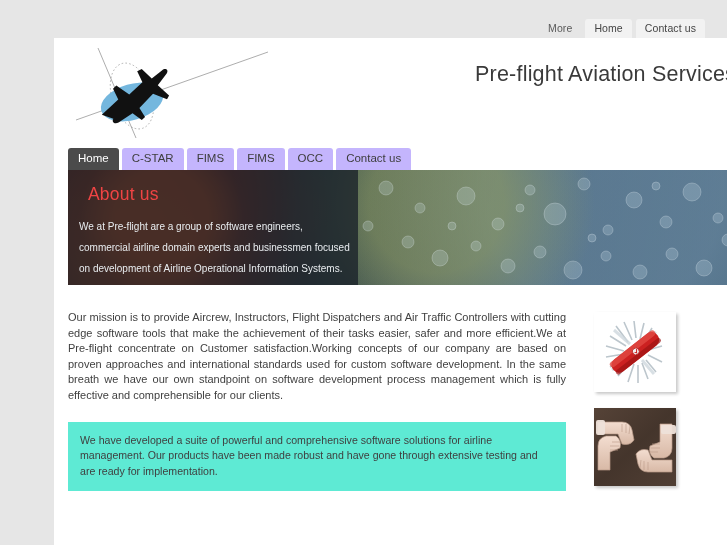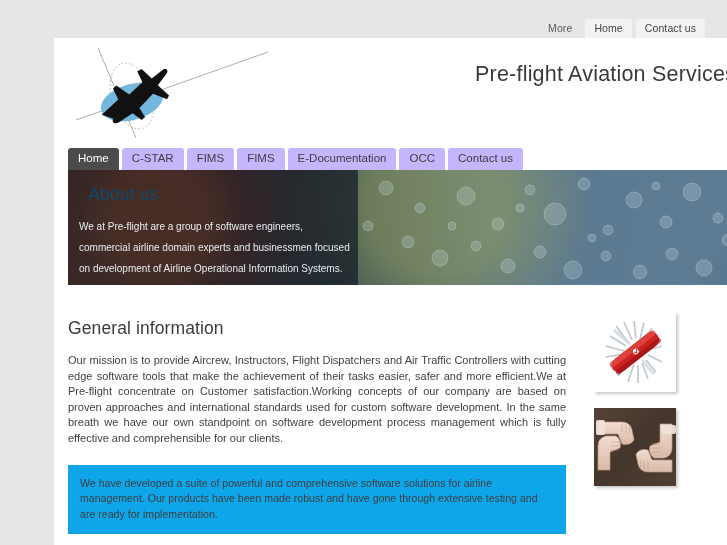--- a/index.html
+++ b/index.html
@@ -141,21 +141,21 @@
     left: 0; top: 0;
     width: 290px;
     height: 115px;
     background: rgba(28,35,42,0.80);
   }
   .hero-title {
     position: absolute;
     left: 20px;
     top: 14px;
     font-size: 17.5px;
-    color: #0c4a6e;
+    color: #ef4444;
     font-weight: normal;
     letter-spacing: 0.2px;
   }
   .hero-text {
     position: absolute;
     left: 11px;
     top: 46px;
     width: 272px;
     font-size: 10px;
     line-height: 21px;
@@ -188,21 +188,21 @@
     line-height: 15.6px;
     color: #3f3f3f;
     margin-top: 14px;
     text-align: justify;
     width: 498px;
   }
 
   .callout {
     margin-top: 18px;
     width: 498px;
-    background: #0ea5e9;
+    background: #5eead4;
     padding: 11px 12px 12px 12px;
     font-size: 10.6px;
     line-height: 15.6px;
     color: #3f3f3f;
   }
 
   
   .widget-head {
     background: #f2f2f2;
     border: 1px solid #dedede;
@@ -261,21 +261,20 @@
     </div>
 
     <div class="site-title">Pre-flight Aviation Services</div>
   </div>
 
   <div class="tabbar">
     <div class="tab active">Home</div>
     <div class="tab">C-STAR</div>
     <div class="tab">FIMS</div>
     <div class="tab">FIMS</div>
-    <div class="tab">E-Documentation</div>
     <div class="tab">OCC</div>
     <div class="tab">Contact us</div>
   </div>
 
   <div class="hero">
     <div class="hero-photo"></div>
     <svg class="hero-droplets" width="670" height="115" viewBox="0 0 670 115" xmlns="http://www.w3.org/2000/svg">
       <g fill="rgba(210,230,240,0.30)" stroke="rgba(235,245,250,0.45)" stroke-width="0.8">
         <circle cx="318" cy="18" r="7"></circle>
           <circle cx="352" cy="38" r="5"></circle>
@@ -308,21 +307,20 @@
       </g>
     </svg>
     <div class="hero-overlay"></div>
     <div class="hero-title">About us</div>
     <div class="hero-text">We at Pre-flight are a group of software engineers, commercial airline domain experts and businessmen focused on development of Airline Operational Information Systems.</div>
   </div>
 
   <div class="content">
 
     <div class="main-col">
-      <h2 class="h2">General information</h2>
       <p class="para">Our mission is to provide Aircrew, Instructors, Flight Dispatchers and Air Traffic Controllers with cutting edge software tools that make the achievement of their tasks easier, safer and more efficient.We at Pre-flight concentrate on Customer satisfaction.Working concepts of our company are based on proven approaches and international standards used for custom software development. In the same breath we have our own standpoint on software development process management which is fully effective and comprehensible for our clients.</p>
       <div class="callout">We have developed a suite of powerful and comprehensive software solutions for airline management. Our products have been made robust and have gone through extensive testing and are ready for implementation.</div>
 
     </div>
 
     <div class="side-col">
 
       <div class="thumb">
         <svg width="82" height="80" viewBox="0 0 82 80" xmlns="http://www.w3.org/2000/svg">
           <rect width="82" height="80" fill="#ffffff"></rect>

